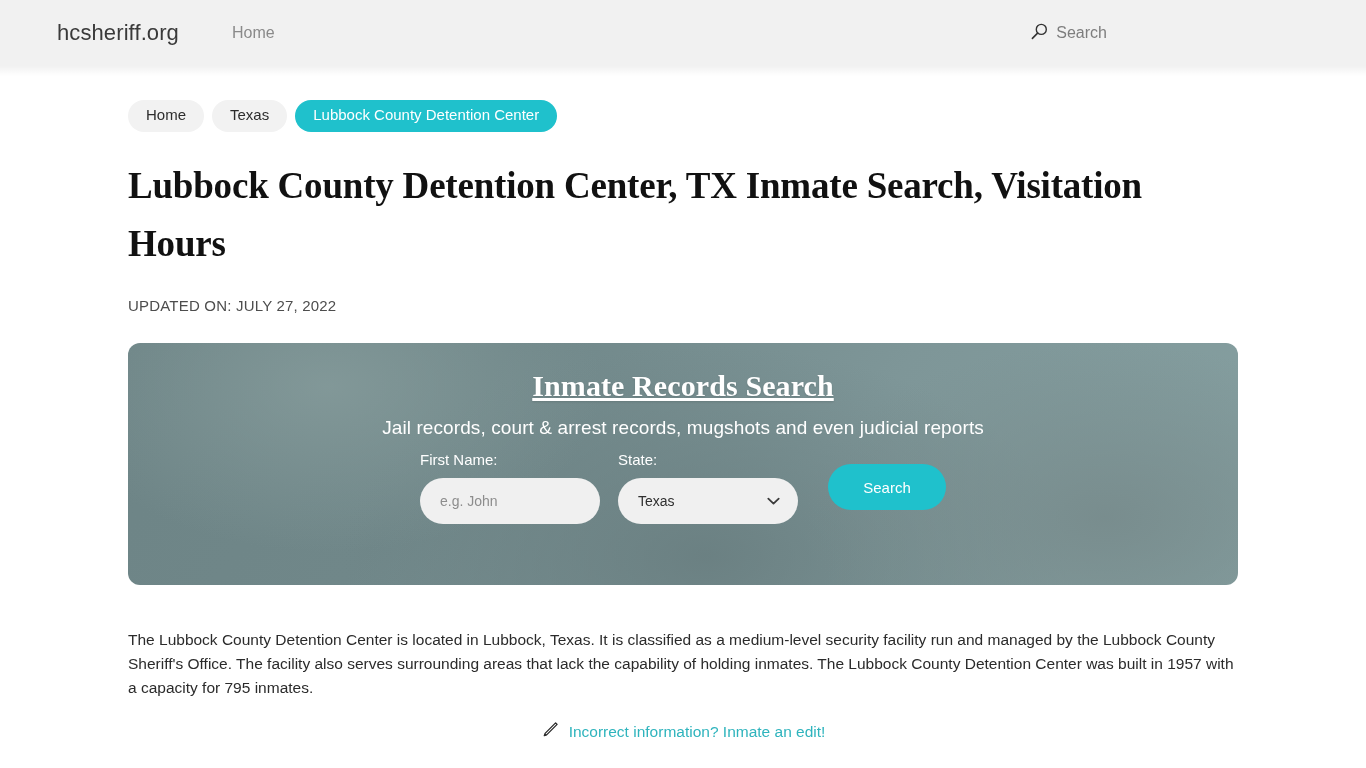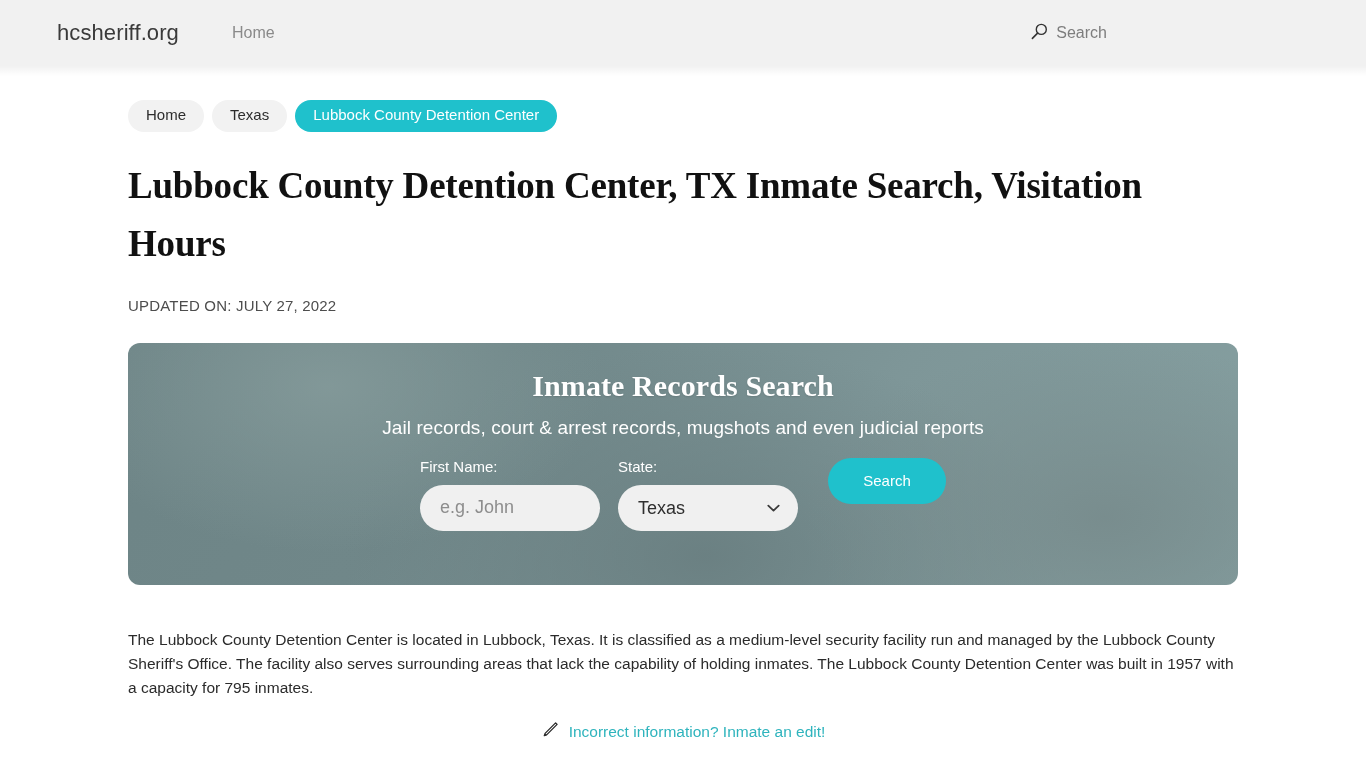--- a/index.html
+++ b/index.html
@@ -119,49 +119,50 @@
     padding-top: 26px;
   }
   .banner-title {
     font-family: "Liberation Serif", "DejaVu Serif", serif;
     font-weight: 700;
     font-size: 30px;
     color: #ffffff;
     margin: 0;
     letter-spacing: 0.1px;
     text-shadow: 0 1px 2px rgba(0,0,0,0.12);
+    text-decoration: underline;
   }
   .banner-sub {
     margin-top: 14px;
     font-size: 19px;
     color: #ffffff;
     letter-spacing: 0.1px;
   }
 
   .form-row {
     display: flex;
-    align-items: flex-start;
+    align-items: center;
     gap: 18px;
-    margin-top: 19px;
+    margin-top: 12px;
   }
   .field { display: flex; flex-direction: column; }
   .field-label {
     font-size: 15px;
     color: #ffffff;
     margin-bottom: 10px;
     font-weight: 400;
   }
   .text-input, .state-select {
     width: 180px;
     height: 46px;
     border: none;
     border-radius: 24px;
     background: #f0f0f0;
     font-family: "Liberation Sans", sans-serif;
-    font-size: 18px;
+    font-size: 14px;
     color: #2f2f2f;
     padding: 0 20px;
     outline: none;
   }
   .text-input::placeholder { color: #8d8d8d; }
   .select-wrap { position: relative; }
   .state-select {
     width: 180px;
     appearance: none;
     -webkit-appearance: none;

